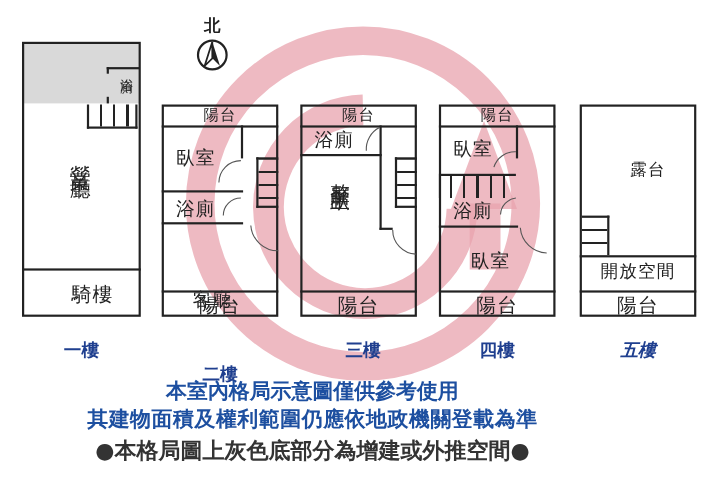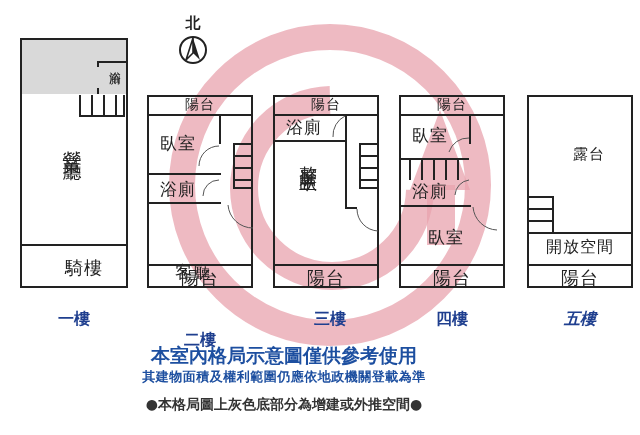--- a/index.html
+++ b/index.html
@@ -7,22 +7,22 @@
          font-family:"DejaVu Sans", sans-serif; }
   .abs { position:absolute; }
   .wall { position:absolute; background:#222; }
   .room-label { position:absolute; color:#222; font-size:17px; text-align:center; letter-spacing:1px; white-space:nowrap; }
   .small-label { font-size:14px; }
   .vert { writing-mode:vertical-rl; letter-spacing:4px; }
   .floor-box { position:absolute; border:2.5px solid #222; box-sizing:border-box; background:transparent; }
   .floor-name { position:absolute; top:309px; color:#1f3f8f; font-size:16px; font-weight:bold; text-align:center; width:110px; }
   .note { position:absolute; left:0; width:568px; text-align:center; font-weight:bold; white-space:nowrap; }
   .note1 { top:343px; font-size:19px; color:#1d4fa0; }
-  .note2 { top:368px; font-size:13px; color:#1d4fa0; letter-spacing:0.5px; }
-  .note3 { top:396px; font-size:14px; color:#333; }
+  .note2 { top:368px; font-size:19px; color:#1d4fa0; letter-spacing:0.5px; }
+  .note3 { top:396px; font-size:20px; color:#333; }
   svg.overlay { position:absolute; left:0; top:0; pointer-events:none; }
   .watermark { position:absolute; left:0; top:0; }
 </style>
 </head>
 <body>
 
 <svg class="watermark" width="640" height="435" viewBox="0 0 640 435">
   <g fill="none" stroke="#e8a3ad" stroke-opacity="0.75">
     <circle cx="330" cy="185" r="148" stroke-width="26"></circle>
     <path d="M 420 190 A 88 88 0 1 1 330 100" stroke-width="28"></path>

